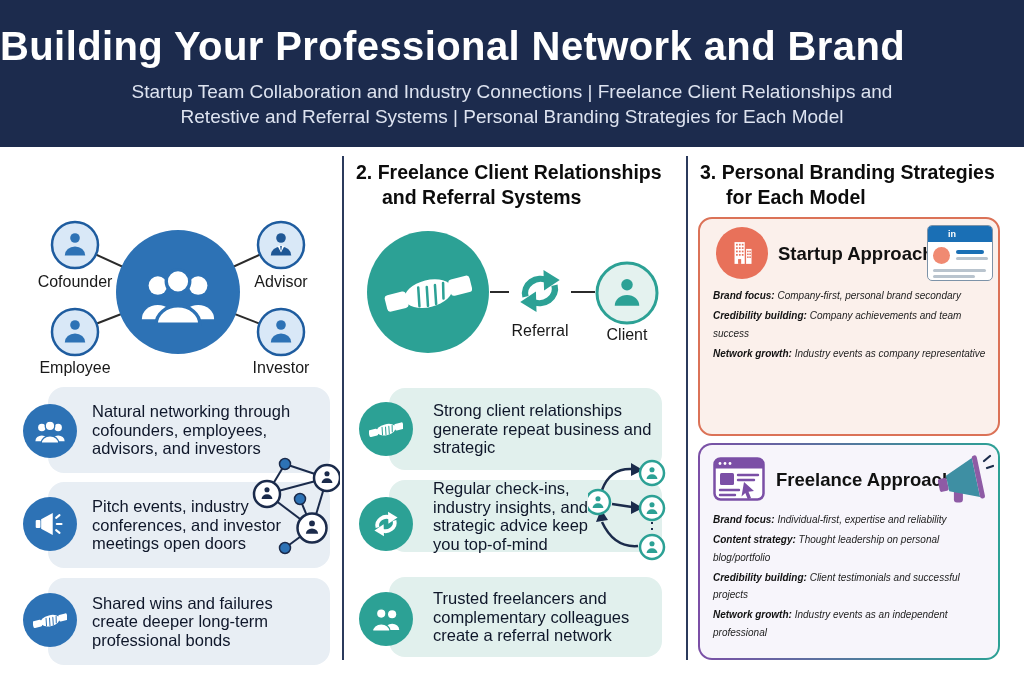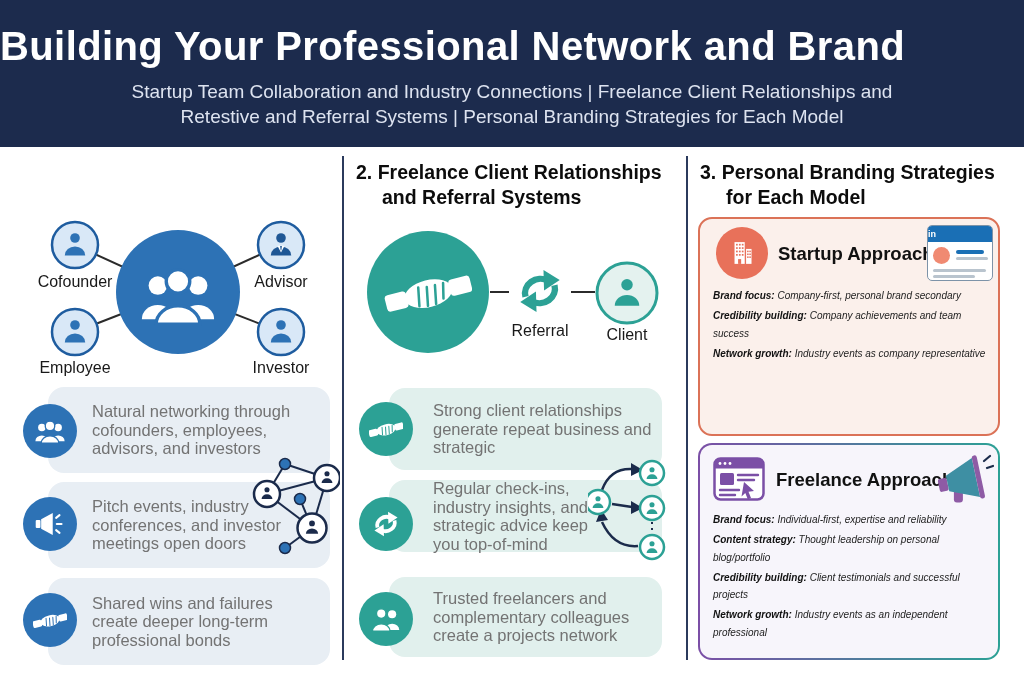--- a/index.html
+++ b/index.html
@@ -22,21 +22,21 @@
   
   svg.dg{position:absolute;}
   svg.dg text{font-family:"Liberation Sans",sans-serif;font-size:16px;fill:#191919;text-anchor:middle;}
   .deco{position:absolute;z-index:6;}
 
   
   .pill{position:absolute;border-radius:16px;z-index:1;}
   .pill.c1{background:#E8EEF4;}
   .pill.c2{background:#E1F0ED;}
   .pill-text{position:absolute;left:44px;top:50%;transform:translateY(-50%);
-             font-size:16.5px;line-height:18.5px;color:#737373;}
+             font-size:16.5px;line-height:18.5px;color:#0f172a;}
   .icirc{position:absolute;width:54px;height:54px;border-radius:50%;z-index:3;
          display:flex;align-items:center;justify-content:center;}
   .icirc.c1{background:#2D72B5;--bg:#2D72B5;color:#fff;}
   .icirc.c2{background:#2CA195;--bg:#2CA195;color:#fff;}
   .icirc svg{width:34px;height:34px;}
 
   
   .card{position:absolute;left:698px;width:302px;box-sizing:border-box;}
   .card.startup{top:217px;height:219px;background:#FBF0EB;border:2px solid #DB7257;border-radius:14px;}
   .card.freelance-wrap{top:443px;height:217px;border-radius:14px;padding:2px;
@@ -50,21 +50,21 @@
 
   .apicon{position:absolute;width:52px;height:52px;border-radius:50%;
           display:flex;align-items:center;justify-content:center;}
   .apicon.coral{background:#E8715A;--bg:#E8715A;color:#fff;}
   .apicon svg{width:34px;height:34px;}
 
   
   .li-card{position:absolute;width:66px;height:56px;background:#fff;border:1.5px solid #7D93A8;
            border-radius:5px;overflow:hidden;box-sizing:border-box;}
   .li-bar{position:absolute;left:0;top:0;width:100%;height:16px;background:#1A6FB5;
-          color:#fff;font-size:9px;font-weight:bold;line-height:16px;padding-left:0;box-sizing:border-box;}
+          color:#fff;font-size:9px;font-weight:bold;line-height:16px;padding-left:20px;box-sizing:border-box;}
   .li-avatar{position:absolute;left:5px;top:21px;width:17px;height:17px;border-radius:50%;background:#F08A72;}
   .li-line{position:absolute;border-radius:2px;}
   .ln1{left:28px;top:24px;width:28px;height:3.5px;background:#1A6FB5;}
   .ln2{left:28px;top:31px;width:32px;height:3px;background:#B9C4CE;}
   .ln3{left:5px;top:43px;width:53px;height:3px;background:#B9C4CE;}
   .ln4{left:5px;top:49px;width:42px;height:3px;background:#B9C4CE;}
 
   .defs-holder{position:absolute;width:0;height:0;overflow:hidden;}
 </style>
 </head>
@@ -292,21 +292,21 @@
   <div class="pill c2" style="left:389px;top:480px;width:273px;height:72px">
     <div class="pill-text" style="width:172px">Regular check-ins, industry insights, and strategic advice keep you top-of-mind</div>
   </div>
   <div class="icirc c2" style="left:359px;top:497px">
     <svg viewBox="0 0 100 100">
         <use href="#sym-cycle"></use>
       </svg>
   </div>
 
   <div class="pill c2" style="left:389px;top:577px;width:273px;height:80px">
-    <div class="pill-text" style="width:232px">Trusted freelancers and complementary colleagues create a projects network</div>
+    <div class="pill-text" style="width:232px">Trusted freelancers and complementary colleagues create a referral network</div>
   </div>
   <div class="icirc c2" style="left:359px;top:592px">
     <svg viewBox="0 0 100 100" style="--bg:#2CA195">
         <use href="#sym-group2"></use>
       </svg>
   </div>
 
   <svg class="deco" style="left:588px;top:452px" width="96" height="116" viewBox="0 0 96 116">
     <g stroke="#1B2B4B" stroke-width="2.5" fill="none">
       <path d="M14,38 Q22,16 44,17"></path>

